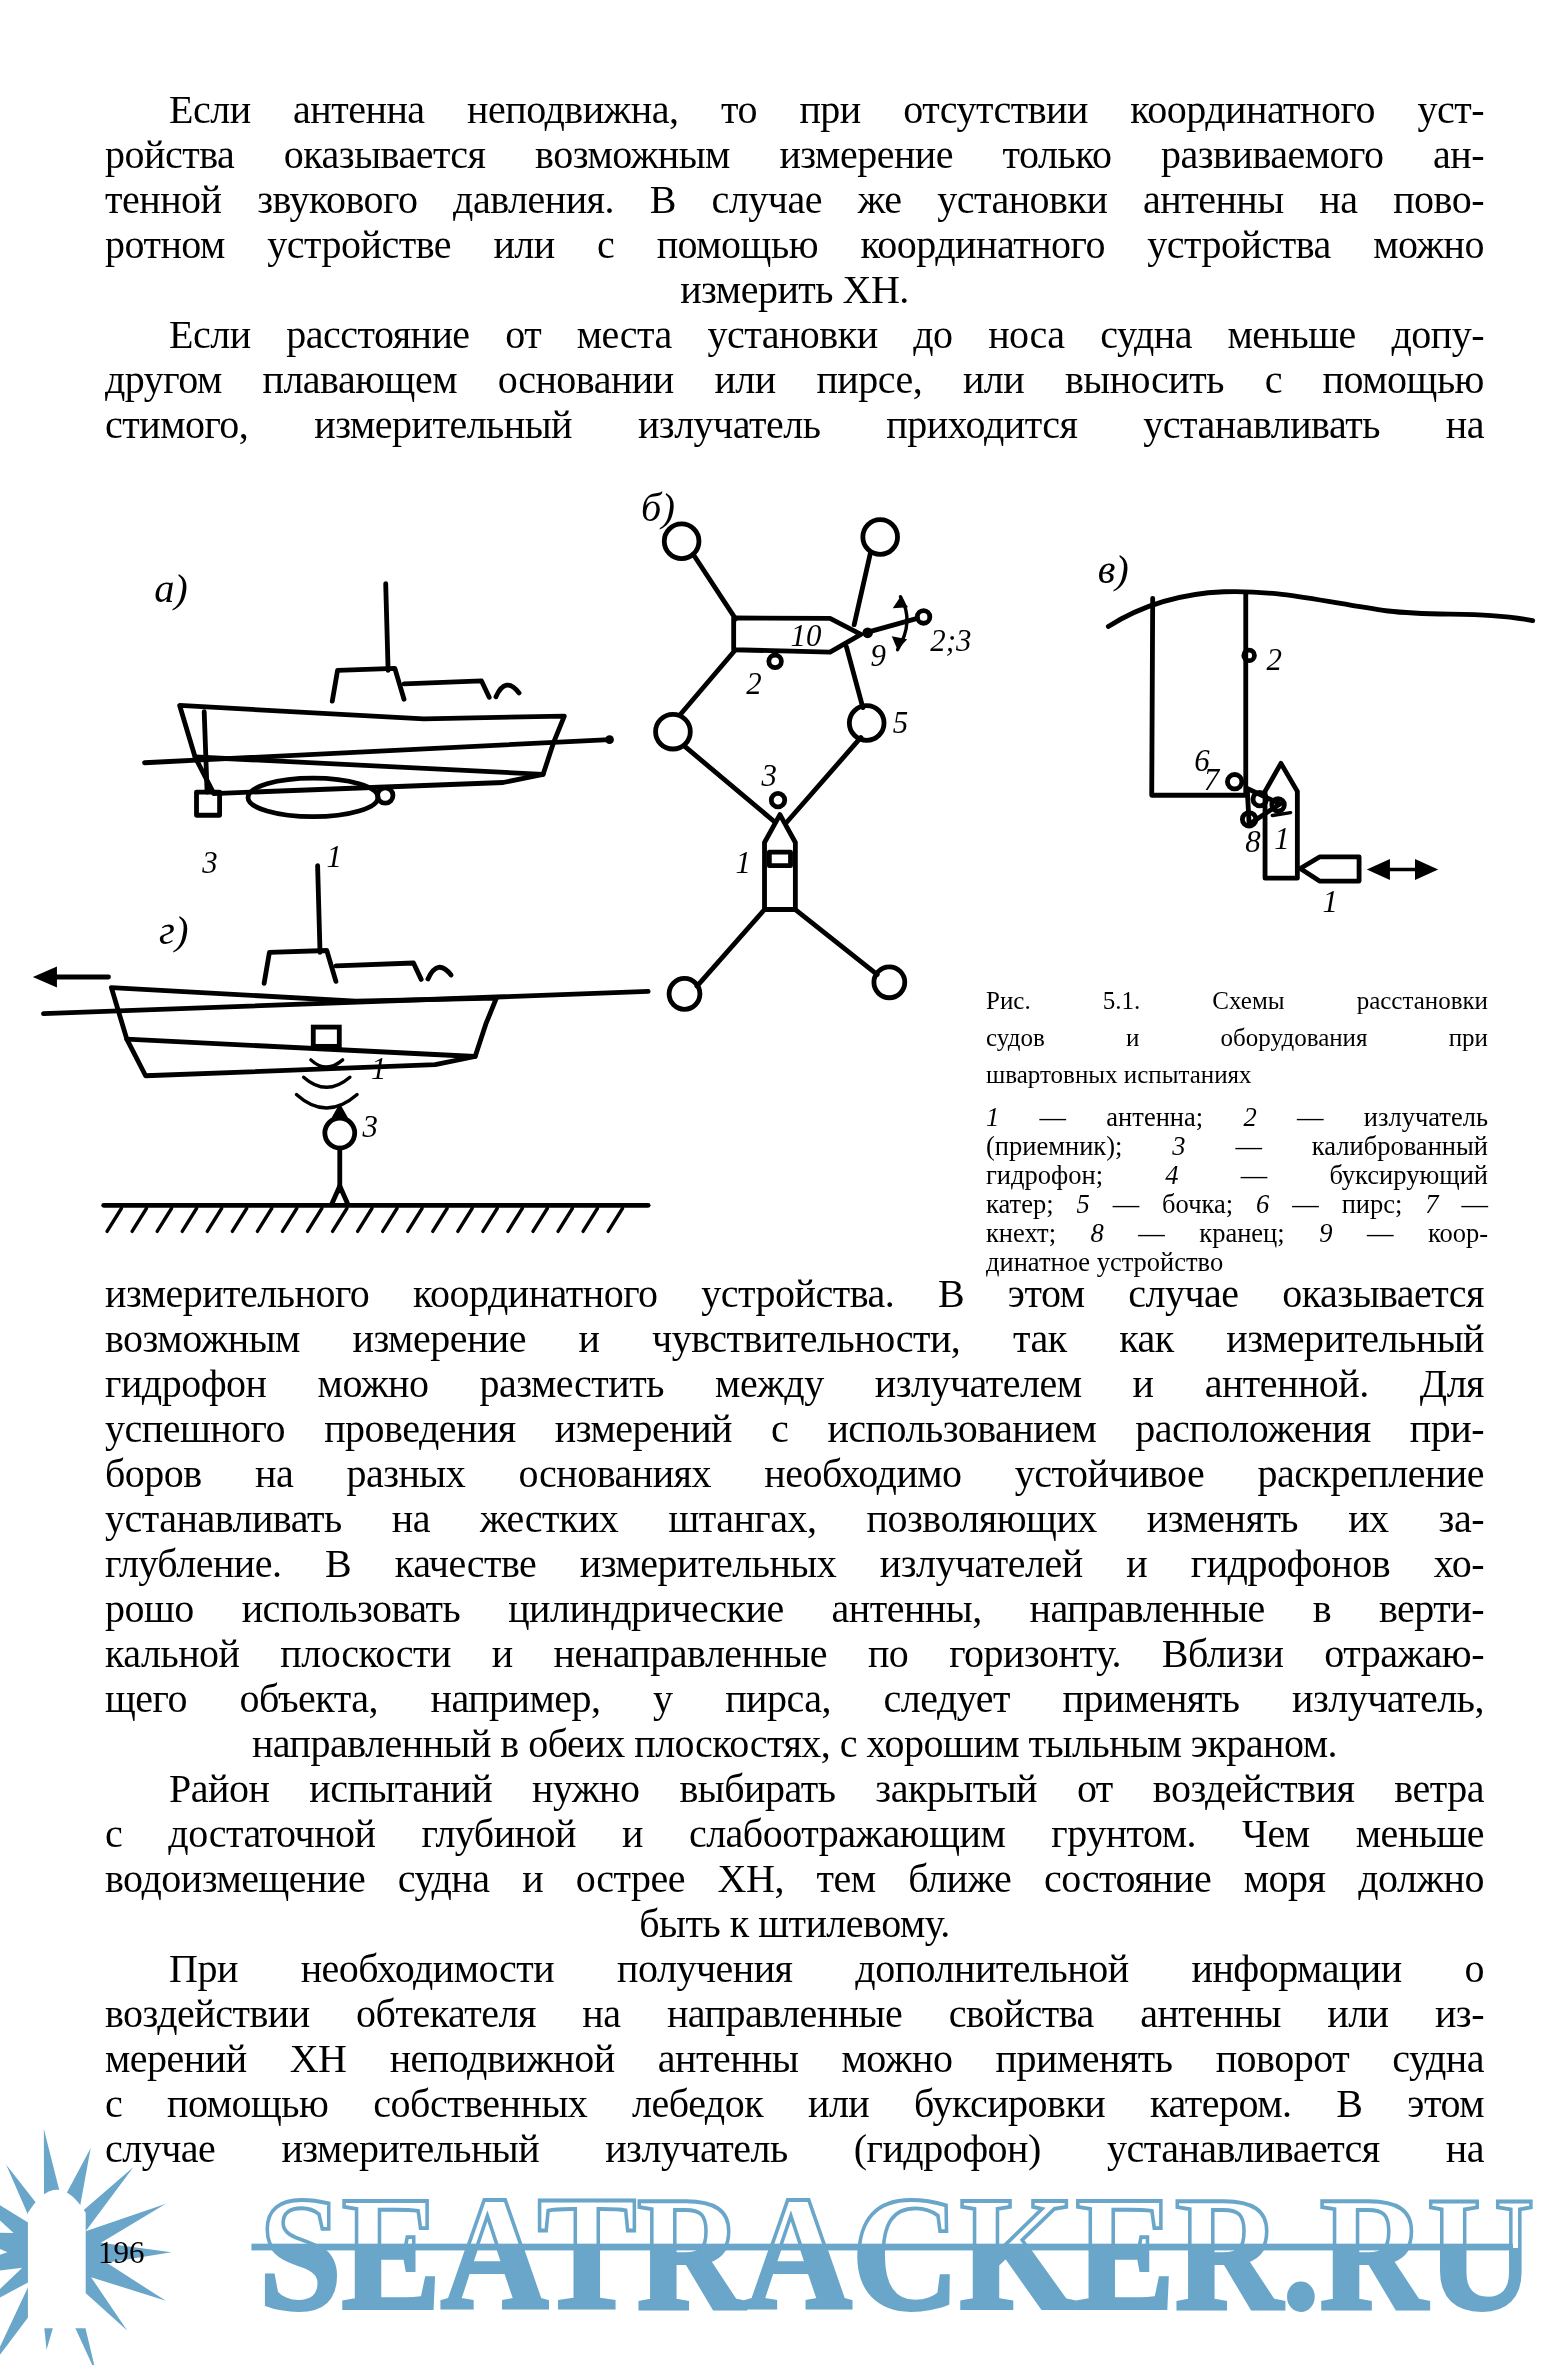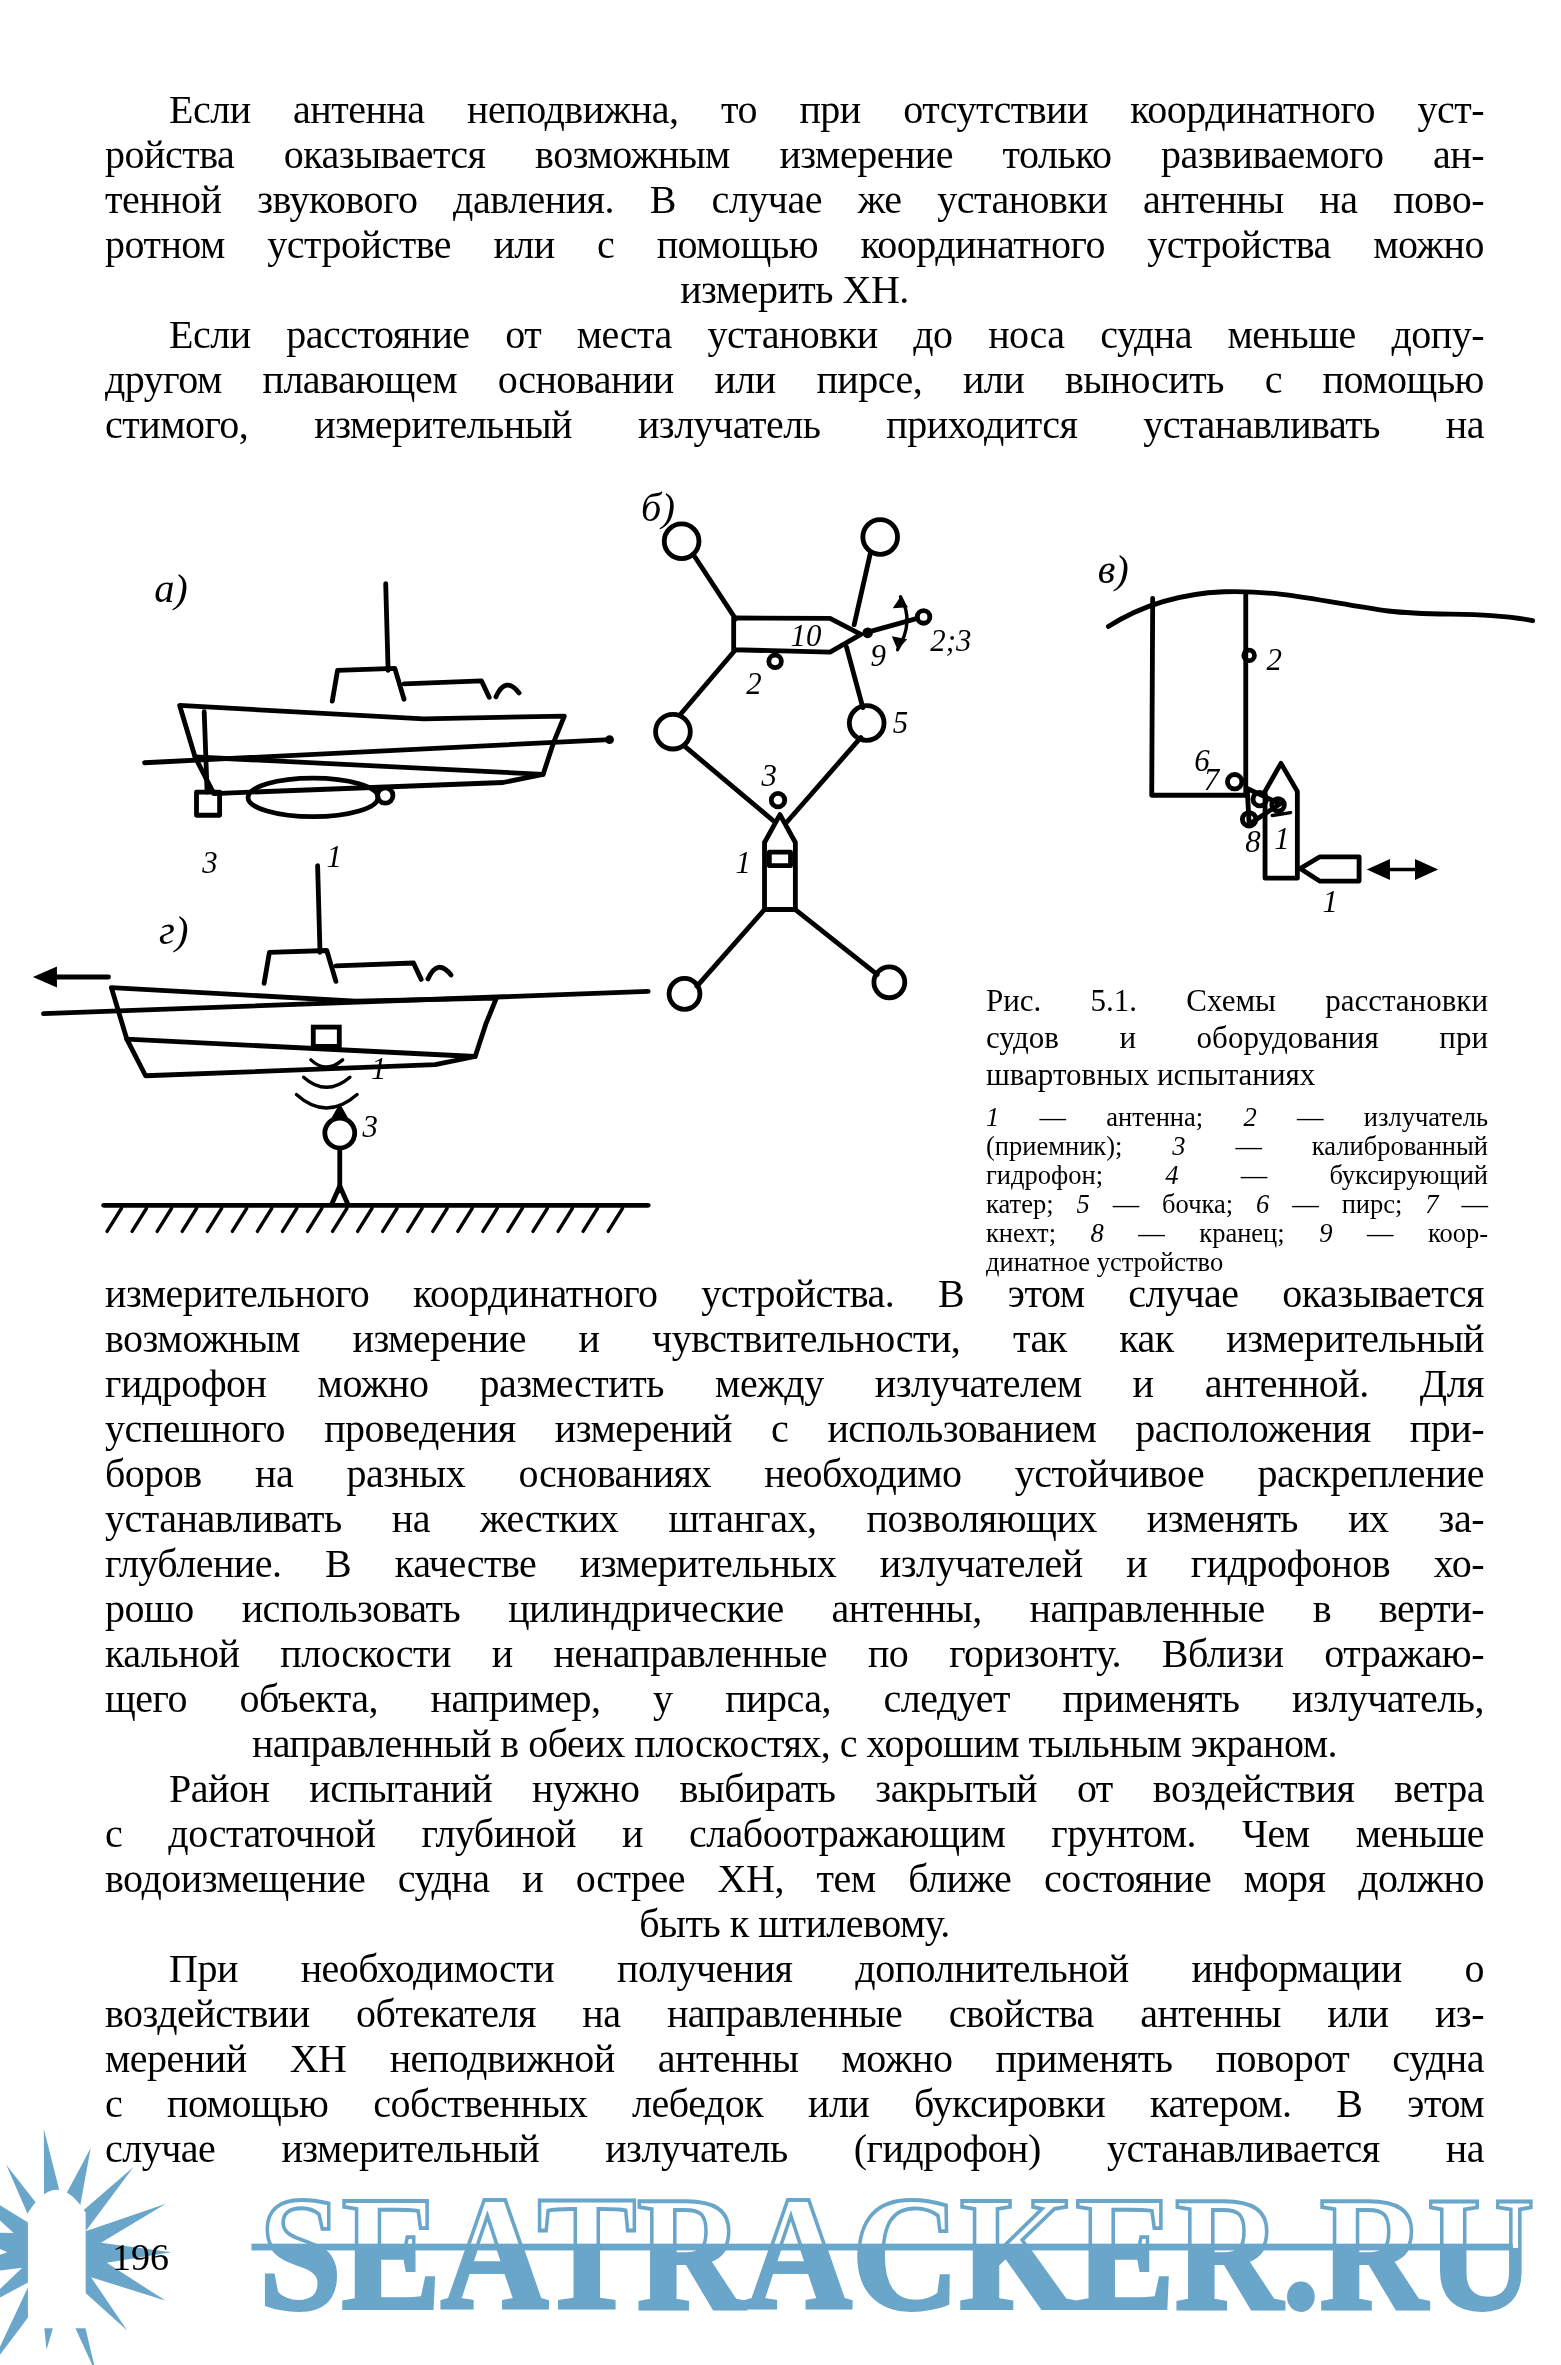--- a/index.html
+++ b/index.html
@@ -16,24 +16,24 @@
   .cline{text-align:left;}
   .indent{text-indent:64px;}
   .figure-layer{position:absolute;left:0;top:0;width:1562px;height:2366px;z-index:2;}
   .panel{position:absolute;}
   .diag{stroke:#000;fill:none;stroke-width:10;stroke-linecap:round;stroke-linejoin:round;}
   .diag-thin{stroke:#000;fill:none;stroke-width:7;stroke-linecap:round;}
   .dfill{fill:#000;stroke:none;}
   .dlabel{font-family:"Liberation Serif",serif;font-style:italic;font-size:64px;fill:#000;stroke:none;}
   .plabel{font-family:"Liberation Serif",serif;font-style:italic;font-size:84px;fill:#000;stroke:none;}
   .caption{position:absolute;left:986px;top:982px;width:502px;z-index:2;}
-  .cap-title{font-size:31px;line-height:37px;}
+  .cap-title{font-size:25px;line-height:37px;}
   .cap-legend{font-size:26.5px;line-height:29px;margin-top:9.6px;}
   .cap-legend i{font-style:italic;}
-  .pagenum{position:absolute;left:112px;top:2235px;font-size:38px;z-index:4;}
+  .pagenum{position:absolute;left:98px;top:2235px;font-size:31px;z-index:4;}
   .wm{fill:var(--wm,#6aa6c9);}
   .wm-stroke{stroke:var(--wm,#6aa6c9);fill:none;}
   svg{position:absolute;overflow:visible;}
   .wm-layer{z-index:1;}
 </style>
 </head>
 <body>
 
 <svg class="wm-layer" style="left:0;top:2126px;width:207px;height:240px" viewBox="0 4410 430 498">
   <polygon id="star-poly" class="wm" points="356.0,4672.0 221.7,4694.0 344.6,4772.9 189.1,4723.7 264.2,4834.4 155.3,4736.5 200.2,4924.8 128.0,4767.5 96.7,4874.3 85.9,4770.8 -20.6,4912.1 64.2,4731.7 -40.8,4787.4 46.2,4704.0 -155.6,4730.2 15.4,4672.0 -76.4,4630.7 28.3,4632.1 -102.5,4511.8 67.6,4616.0 12.9,4490.0 91.5,4590.6 91.1,4415.9 129.1,4566.8 188.4,4455.2 163.2,4593.8 277.3,4495.1 177.9,4628.4 344.6,4571.1 209.7,4652.5"></polygon>

